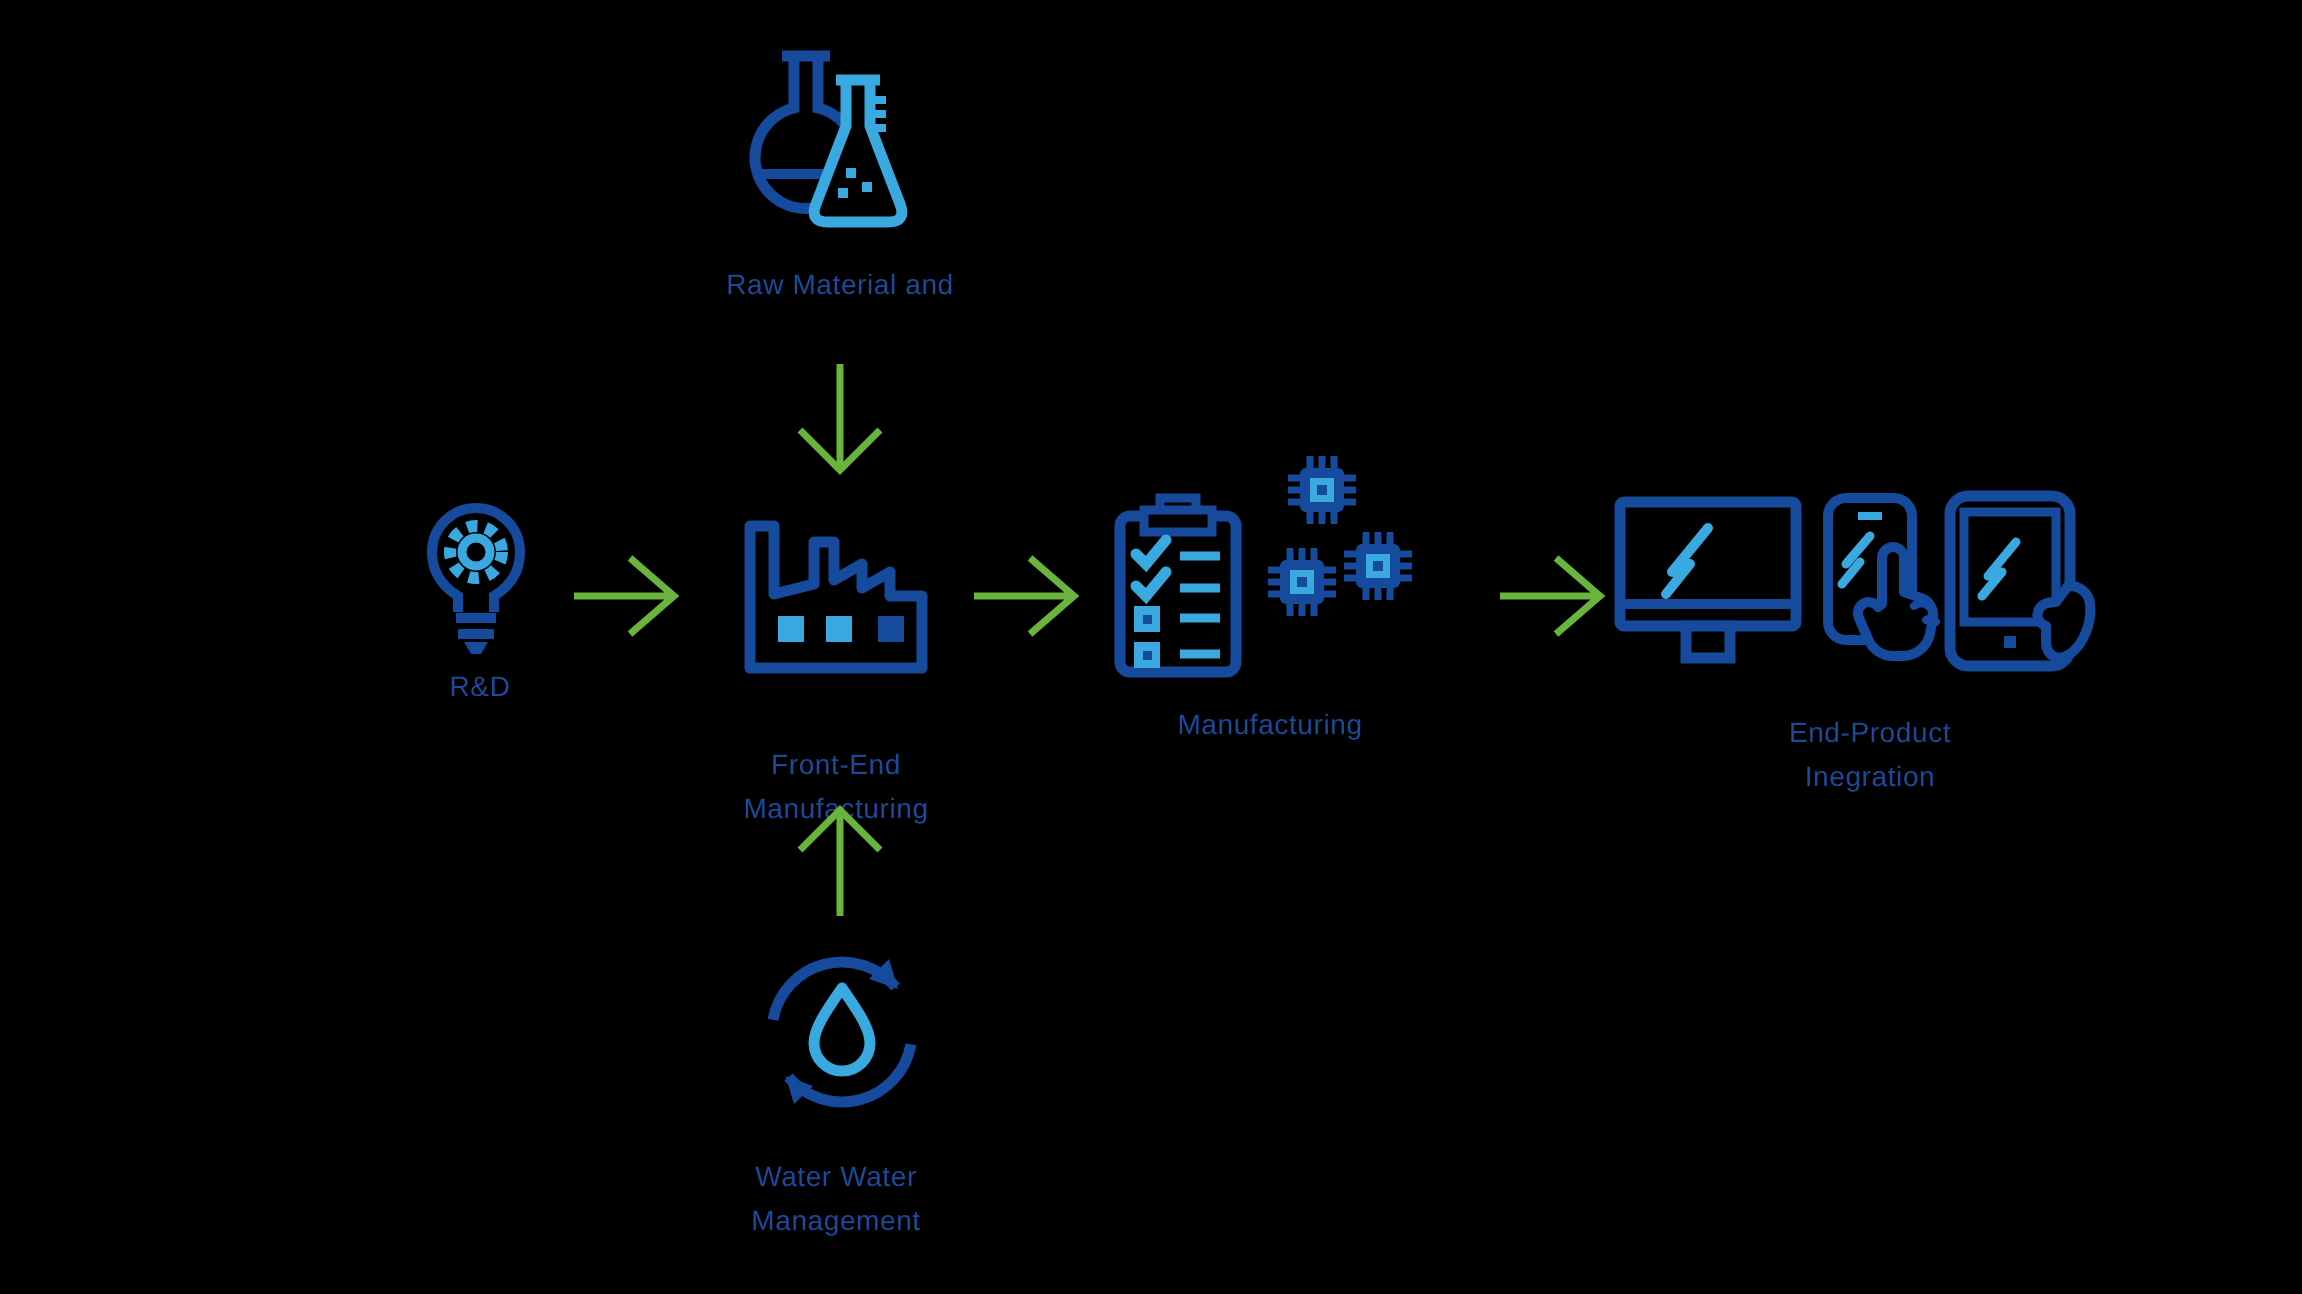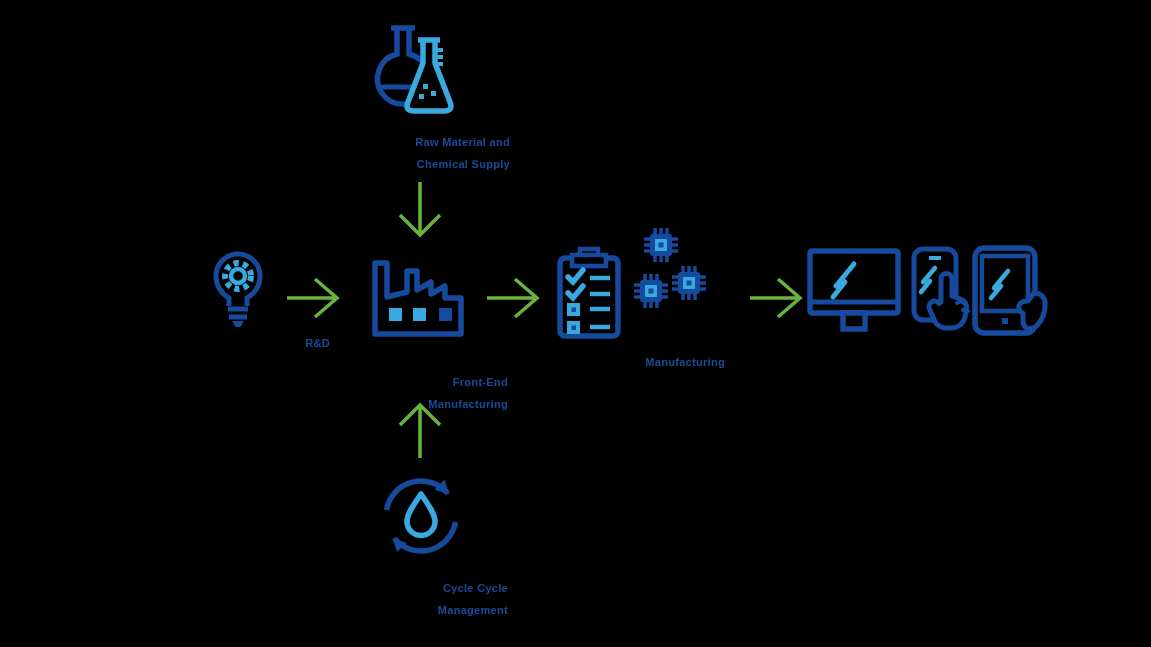--- a/index.html
+++ b/index.html
@@ -3,23 +3,23 @@
 <meta charset="utf-8">
 <style>
   html,body{margin:0;padding:0;background:#000;}
   .canvas{
     position:relative;width:1151px;height:647px;overflow:hidden;
     background:var(--background,#000);
     font-family:"Liberation Sans","DejaVu Sans",sans-serif;
   }
   .abs{position:absolute;}
   .label{
-    position:absolute;width:180px;text-align:right;
+    position:absolute;width:180px;text-align:center;
     color:var(--label-text,#1b4a9b);
-    font-weight:700;font-size:11px;line-height:22px;letter-spacing:.3px;
+    font-weight:400;font-size:14px;line-height:22px;letter-spacing:.3px;
   }
   svg{display:block;overflow:visible;}
   .sd{stroke:var(--dark-blue,#164a9d);fill:none;}
   .sl{stroke:var(--light-blue,#39a9e0);fill:none;}
   .sg{stroke:var(--green,#69b43c);fill:none;}
   .fd{fill:var(--dark-blue,#164a9d);stroke:none;}
   .fl{fill:var(--light-blue,#39a9e0);stroke:none;}
   .mask{fill:var(--background,#000);}
 </style>
 </head>
@@ -35,21 +35,20 @@
       <path class="sl mask" stroke-width="5.5" stroke-linejoin="round" d="M52 19 V40 L37 79 Q33.5 88 43 88 H73 Q82.5 88 79 79 L64 40 V19"></path>
       <path class="sl" stroke-width="5.5" d="M47 17 H69"></path>
       <path class="sl" stroke-width="4" d="M64 27 h8 M64 34 h8 M64 41 h8"></path>
       <rect class="fl" x="52" y="61" width="5" height="5"></rect>
       <rect class="fl" x="60" y="68" width="5" height="5"></rect>
       <rect class="fl" x="48" y="71" width="5" height="5"></rect>
     </svg>
   </div>
   <div class="label" style="left:330px;top:131px">
     <div>Raw Material and</div>
-    <div>Chemical Supply</div>
   </div>
 
   <div class="abs" style="left:398px;top:182px">
     <svg width="44" height="56" viewBox="0 0 44 56">
       <path class="sg" stroke-width="3.5" d="M22 0 V52 M2 33 L22 53 L42 33"></path>
     </svg>
   </div>
 
   <div class="abs" style="left:209px;top:246px">
     <svg width="58" height="92" viewBox="0 0 58 92">
@@ -150,34 +149,38 @@
   </div>
   <div class="abs" style="left:971px;top:243px">
     <svg width="74" height="97" viewBox="0 0 74 97">
       <rect class="sd" stroke-width="5.5" x="4" y="5" width="60" height="85" rx="9"></rect>
       <rect class="sd" stroke-width="4.5" x="11" y="13" width="46" height="55"></rect>
       <rect class="fd" x="31" y="75" width="6" height="6"></rect>
       <path class="sl" stroke-width="4.5" stroke-linecap="round" d="M23 45 L37 28 M20 55 L30 43"></path>
       <path class="sd mask" stroke-width="5" stroke-linejoin="round" d="M63 50 a10 10 0 0 1 11 9 c1 9 -3 20 -10 25 c-6 4 -12 1 -12 -6 v-8 c-3 -1 -5 -4 -4 -7 c1 -4 5 -5 9 -5 z"></path>
     </svg>
   </div>
+  <div class="label" style="left:845px;top:355px">
+    <div>End-Product</div>
+    <div>Inegration</div>
+  </div>
 
   <div class="abs" style="left:398px;top:402px">
     <svg width="44" height="56" viewBox="0 0 44 56">
       <path class="sg" stroke-width="3.5" d="M22 56 V4 M2 23 L22 3 L42 23"></path>
     </svg>
   </div>
 
   <div class="abs" style="left:376px;top:468px">
     <svg width="90" height="94" viewBox="0 0 90 94">
       <path class="sd" stroke-width="5.5" d="M10.5 41.9 A35 35 0 0 1 71.8 25.5"></path>
       <path class="fd" d="M73 26.5 L58.5 21.5 L68.5 11.5 Z"></path>
       <path class="sd" stroke-width="5.5" d="M79.5 54.1 A35 35 0 0 1 18.2 70.5"></path>
       <path class="fd" d="M16.8 70 L30.5 75 L21 84 Z"></path>
       <path class="sl" stroke-width="5.5" stroke-linejoin="round" d="M45 26 C38.5 35.5 31 45.5 31 53.5 A14 14 0 0 0 59 53.5 C59 45.5 51.5 35.5 45 26 Z"></path>
     </svg>
   </div>
   <div class="label" style="left:328px;top:577px">
-    <div>Cycle Cycle</div>
+    <div>Water Water</div>
     <div>Management</div>
   </div>
 
 </div>
 
 </body></html>

